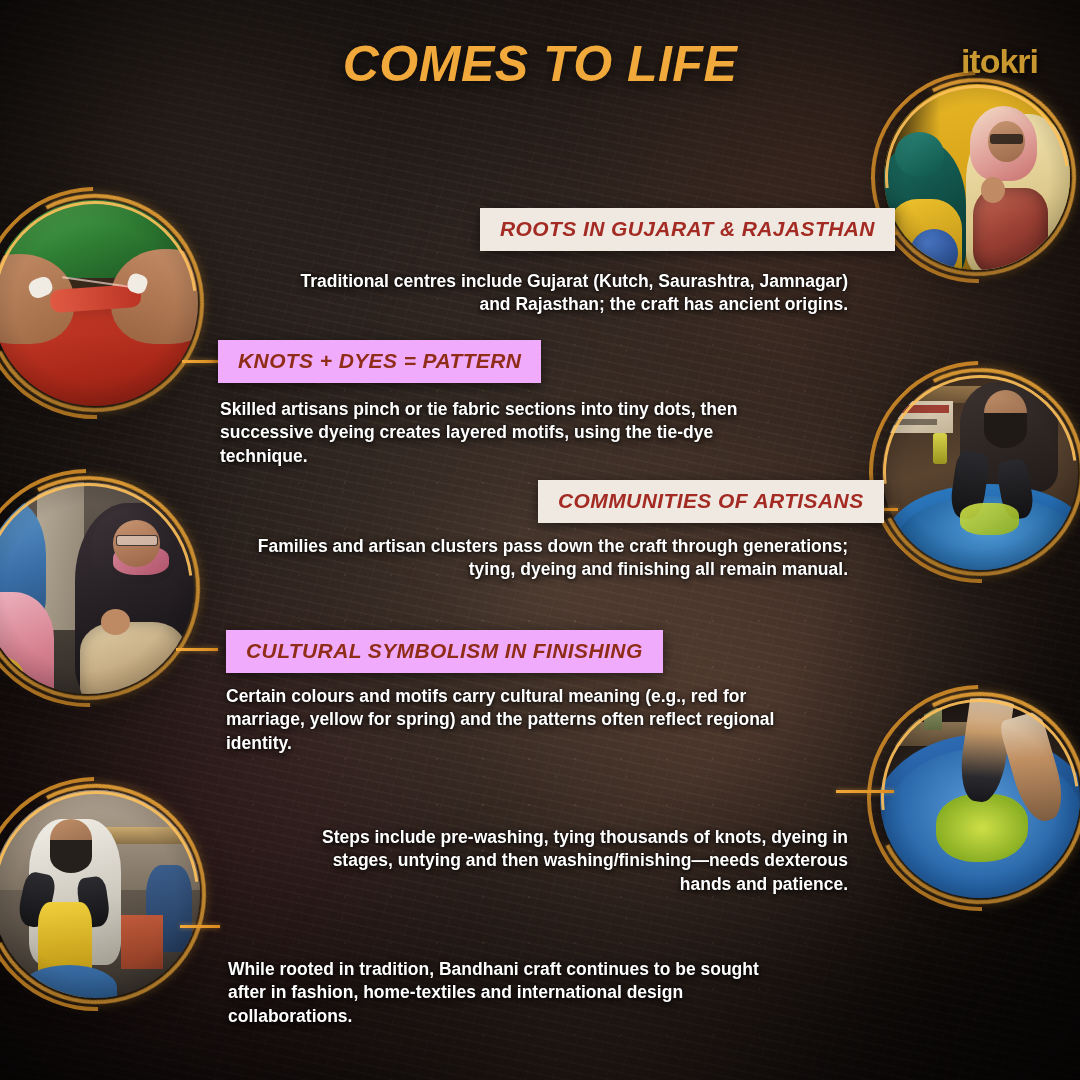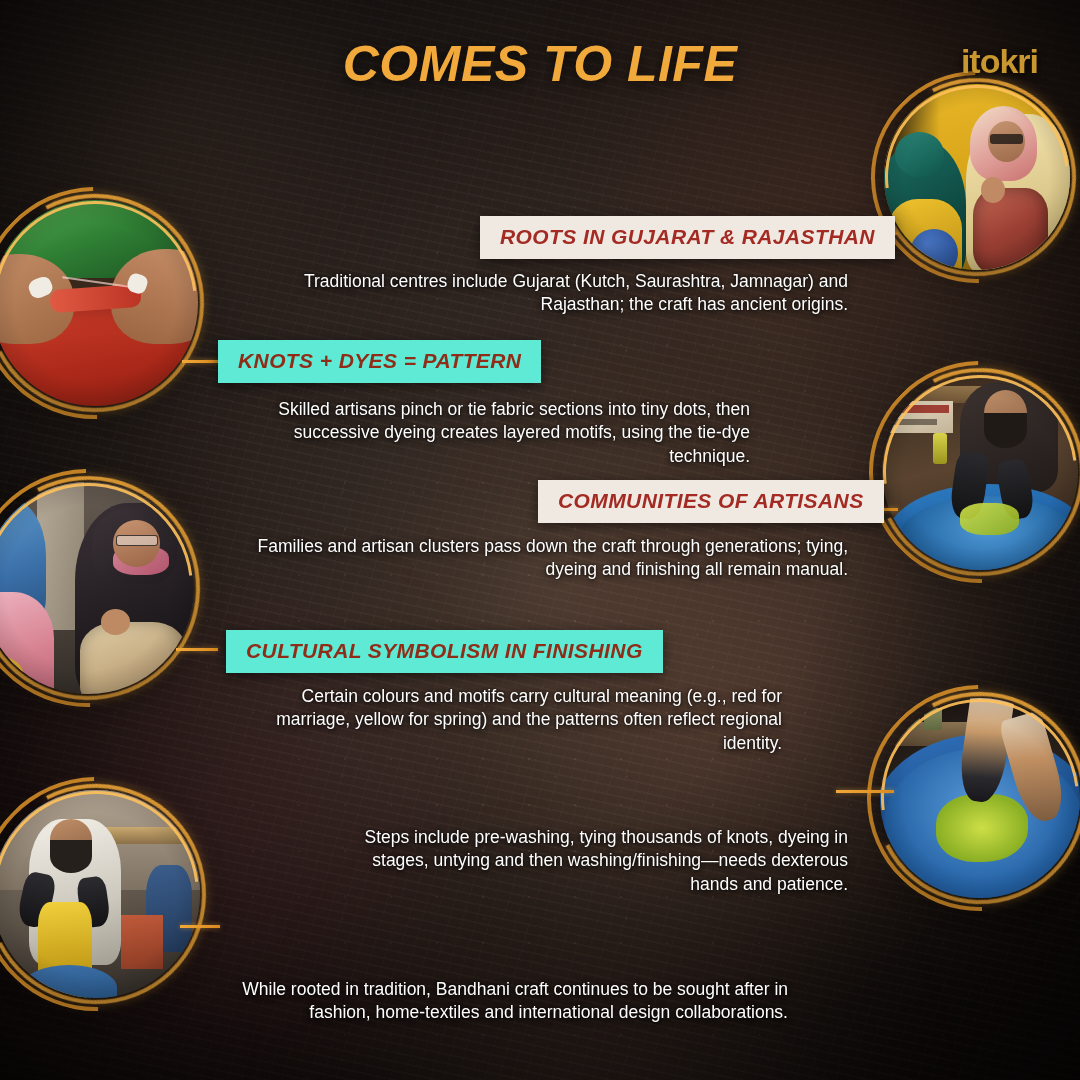--- a/index.html
+++ b/index.html
@@ -308,34 +308,34 @@
     z-index:26;
     padding:9px 20px 10px 20px;
     font-size:21px;
     font-weight:bold;
     font-style:italic;
     letter-spacing:.4px;
     white-space:nowrap;
     box-shadow:0 3px 12px rgba(0,0,0,.55);
   }
   .banner.cream{ background:#efe9e1; color:#a32b24; }
-  .banner.amber{ background:#5eead4; color:#8f2d18; }
+  .banner.amber{ background:#f0abfc; color:#8f2d18; }
 
   
   .body-text{
     position:absolute;
     z-index:26;
     color:#ffffff;
     font-size:17.5px;
-    font-weight:normal;
+    font-weight:bold;
     line-height:1.33;
     text-shadow:0 2px 7px rgba(0,0,0,.85), 0 0 3px rgba(0,0,0,.7);
   }
   .ta-right{ text-align:right; }
-  .ta-left{ text-align:right; }
+  .ta-left{ text-align:left; }
 </style>
 </head>
 <body>
 
 <div id="stage">
 
   <div class="bg-base"></div>
   <div class="bg-drape d1"></div>
   <div class="bg-drape d2"></div>
   <div class="bg-drape d3"></div>
@@ -470,21 +470,21 @@
   </div>
   <div class="ring2" style="left:-8px; top:790px; width:208px; height:208px;"></div>
 
   <div class="connector" style="left:834px; top:232px; width:64px;"></div>
   <div class="connector" style="left:182px; top:360px; width:36px;"></div>
   <div class="connector" style="left:836px; top:508px; width:62px;"></div>
   <div class="connector" style="left:176px; top:648px; width:42px;"></div>
   <div class="connector" style="left:836px; top:790px; width:58px;"></div>
   <div class="connector" style="left:180px; top:925px; width:40px;"></div>
 
-  <div class="banner cream" style="left:480px; top:216px;text-align:center;">
+  <div class="banner cream" style="left:480px; top:208px;text-align:center;">
     <span>ROOTS IN GUJARAT &amp; RAJASTHAN</span>
   </div>
   <div class="body-text ta-right" style="left:270px; top:270px; width:578px;">Traditional centres include Gujarat (Kutch, Saurashtra, Jamnagar) and Rajasthan; the craft has ancient origins.</div>
 
   <div class="banner amber" style="left:218px; top:340px;">
     <span>KNOTS + DYES = PATTERN</span>
   </div>
   <div class="body-text ta-left" style="left:220px; top:398px; width:530px;">Skilled artisans pinch or tie fabric sections into tiny dots, then successive dyeing creates layered motifs, using the tie-dye technique.</div>
 
   <div class="banner cream" style="left:538px; top:480px;">
@@ -492,15 +492,15 @@
   </div>
   <div class="body-text ta-right" style="left:240px; top:535px; width:608px;">Families and artisan clusters pass down the craft through generations; tying, dyeing and finishing all remain manual.</div>
 
   <div class="banner amber" style="left:226px; top:630px;">
     <span>CULTURAL SYMBOLISM IN FINISHING</span>
   </div>
   <div class="body-text ta-left" style="left:226px; top:685px; width:556px;">Certain colours and motifs carry cultural meaning (e.g., red for marriage, yellow for spring) and the patterns often reflect regional identity.</div>
 
   <div class="body-text ta-right" style="left:320px; top:826px; width:528px;">Steps include pre-washing, tying thousands of knots, dyeing in stages, untying and then washing/finishing—needs dexterous hands and patience.</div>
 
-  <div class="body-text ta-left" style="left:228px; top:958px; width:560px;margin-top:20px;">While rooted in tradition, Bandhani craft continues to be sought after in fashion, home-textiles and international design collaborations.</div>
+  <div class="body-text ta-left" style="left:228px; top:958px; width:560px;">While rooted in tradition, Bandhani craft continues to be sought after in fashion, home-textiles and international design collaborations.</div>
 
 </div>
 
 </body></html>

